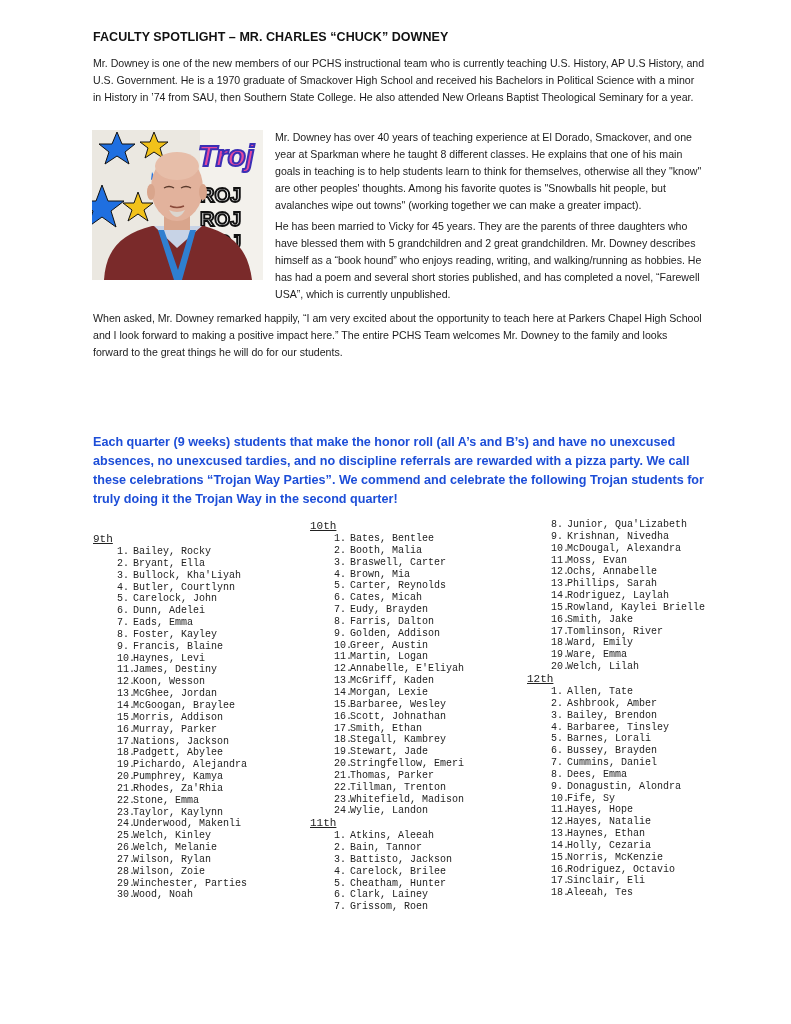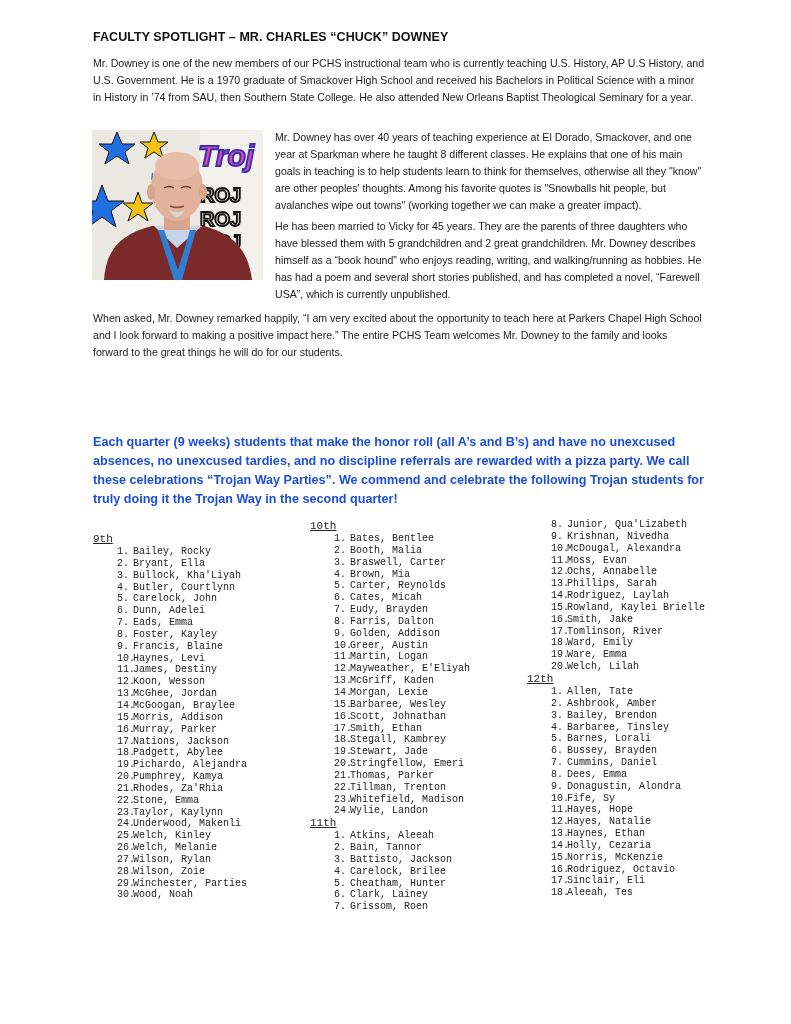--- a/index.html
+++ b/index.html
@@ -140,21 +140,21 @@
         <span class="row"><span class="num">2.</span><span class="nm">Booth, Malia</span></span>
         <span class="row"><span class="num">3.</span><span class="nm">Braswell, Carter</span></span>
         <span class="row"><span class="num">4.</span><span class="nm">Brown, Mia</span></span>
         <span class="row"><span class="num">5.</span><span class="nm">Carter, Reynolds</span></span>
         <span class="row"><span class="num">6.</span><span class="nm">Cates, Micah</span></span>
         <span class="row"><span class="num">7.</span><span class="nm">Eudy, Brayden</span></span>
         <span class="row"><span class="num">8.</span><span class="nm">Farris, Dalton</span></span>
         <span class="row"><span class="num">9.</span><span class="nm">Golden, Addison</span></span>
         <span class="row"><span class="num">10.</span><span class="nm">Greer, Austin</span></span>
         <span class="row"><span class="num">11.</span><span class="nm">Martin, Logan</span></span>
-        <span class="row"><span class="num">12.</span><span class="nm">Mayweather, E'Eliyah</span></span>
+        <span class="row"><span class="num">12.</span><span class="nm">Annabelle, E'Eliyah</span></span>
         <span class="row"><span class="num">13.</span><span class="nm">McGriff, Kaden</span></span>
         <span class="row"><span class="num">14.</span><span class="nm">Morgan, Lexie</span></span>
         <span class="row"><span class="num">15.</span><span class="nm">Barbaree, Wesley</span></span>
         <span class="row"><span class="num">16.</span><span class="nm">Scott, Johnathan</span></span>
         <span class="row"><span class="num">17.</span><span class="nm">Smith, Ethan</span></span>
         <span class="row"><span class="num">18.</span><span class="nm">Stegall, Kambrey</span></span>
         <span class="row"><span class="num">19.</span><span class="nm">Stewart, Jade</span></span>
         <span class="row"><span class="num">20.</span><span class="nm">Stringfellow, Emeri</span></span>
         <span class="row"><span class="num">21.</span><span class="nm">Thomas, Parker</span></span>
         <span class="row"><span class="num">22.</span><span class="nm">Tillman, Trenton</span></span>

